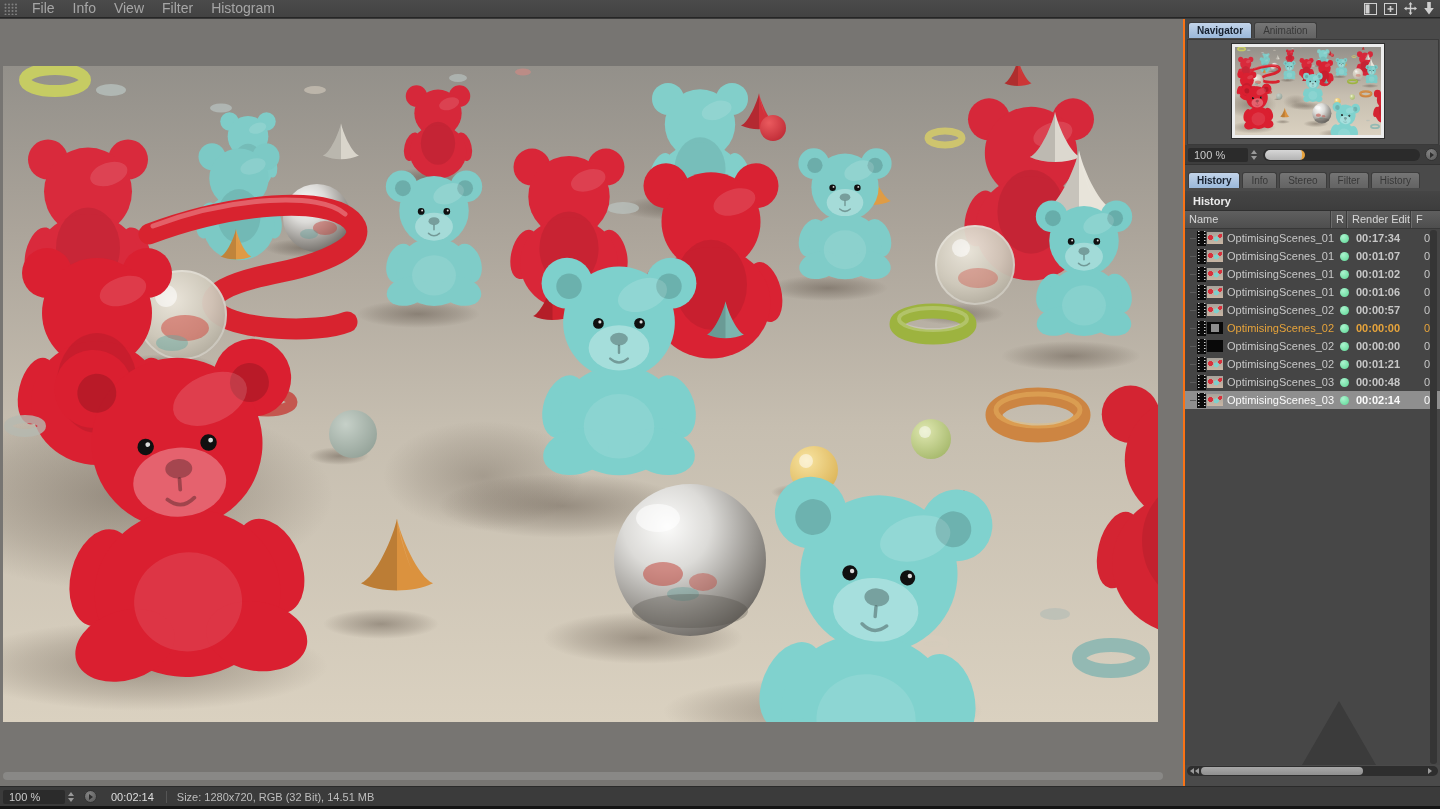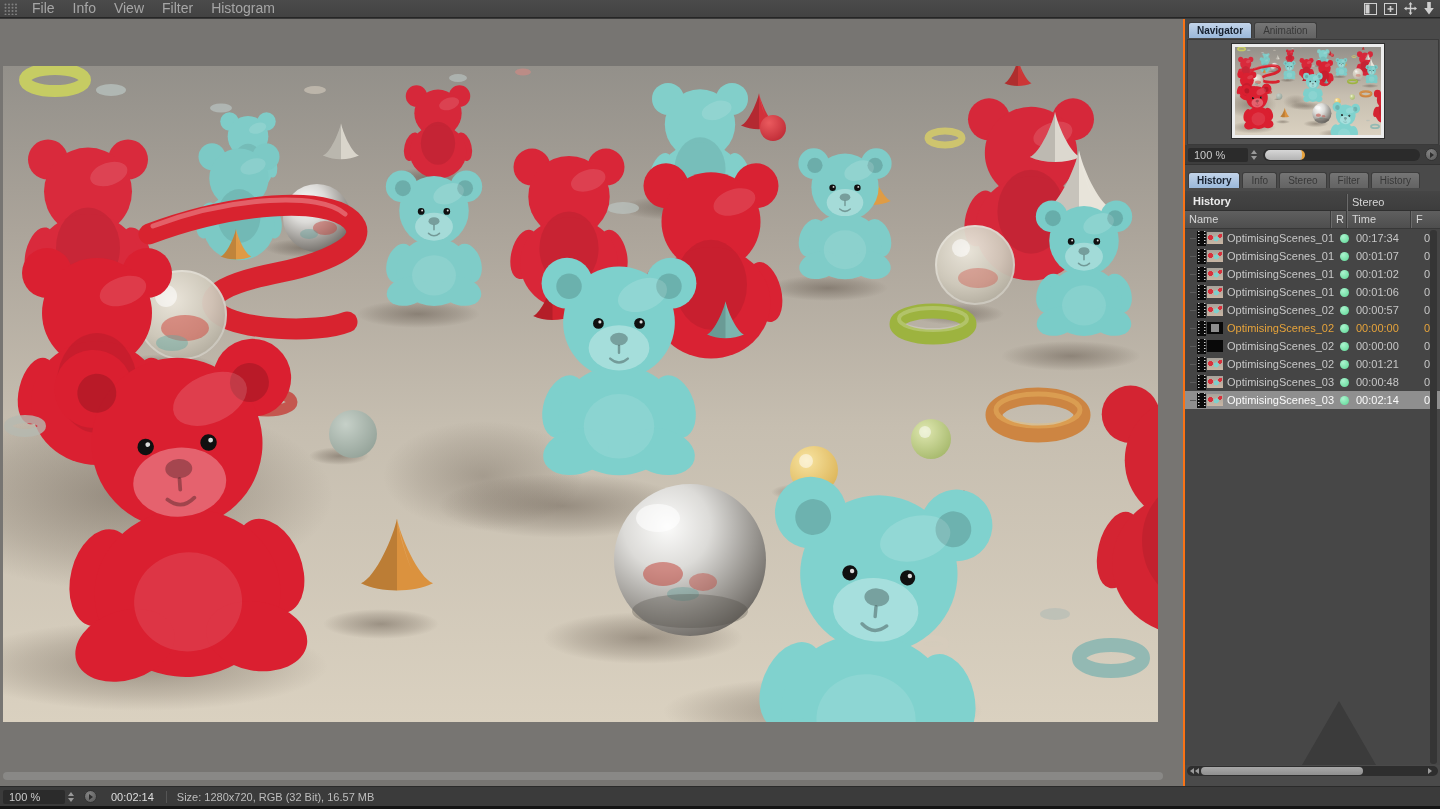--- a/index.html
+++ b/index.html
@@ -93,21 +93,21 @@
       radial-gradient(circle at 58% 58%, #7fd0cc 0 2.5px, rgba(0,0,0,0) 2.6px),
       radial-gradient(circle at 82% 32%, #d8303c 0 2px, rgba(0,0,0,0) 2.1px),
       linear-gradient(#a8a39b,#c9b6a4); }
   .thumb.s-black { background:#090909; }
   .thumb.s-blackbox { background:#090909; }
   .thumb.s-blackbox::after { content:""; position:absolute; left:4px; top:2px; width:8px; height:8px; background:#8d8d8d; }
   .rname { width:113px; padding-left:4px; white-space:nowrap; overflow:hidden; }
   .rdot-cell { width:16px; display:flex; justify-content:center; }
   .rdot { width:9px; height:9px; border-radius:50%;
     background:radial-gradient(circle at 35% 30%, #abf4cf, #5cd794); }
-  .rtime { width:64px; padding-left:4px; }
+  .rtime { width:64px; padding-left:4px;font-weight:bold; }
   .rf { flex:1; text-align:right; padding-right:12px; }
   .hrow.s-active, .hrow.s-active .rtime, .hrow.s-active .rf, .hrow.s-active .rname { color:#e7a43b; }
   .hrow.s-selected { background:#8f8f8f; color:#fafafa; }
 
   .list-empty { position:absolute; left:0; top:390px; width:257px; height:356px; background:#474747; }
   .watermark-triangle { position:absolute; left:117px; top:292px; width:0; height:0;
     border-left:37px solid transparent; border-right:37px solid transparent; border-bottom:64px solid #3b3b3b; }
   .vstrip { position:absolute; right:3px; top:211px; width:7px; height:534px; background:#353535; border-radius:3px; }
   .panel-hscroll { position:absolute; left:2px; top:747px; width:251px; height:10px;
     background:#2e2e2e; border-radius:5px; display:flex; align-items:center; }
@@ -402,21 +402,21 @@
       <span class="tab s-inactive">Stereo</span>
       <span class="tab s-inactive">Filter</span>
       <span class="tab s-inactive">History</span>
     </div>
 
     <div class="section-header">History</div>
 
     <div class="thead">
       <span class="th-name">Name</span>
       <span class="th-r">R</span>
-      <span class="th-time">Stereo Time</span>
+      <span class="th-time">Render Edit</span>
       <span class="th-f">F</span>
     </div>
 
     <div class="rows">
       <div class="hrow s-normal">
         <span class="tree"></span>
         <span class="film"></span>
         <span class="thumb s-scene"></span>
         <span class="rname">OptimisingScenes_01 *</span>
         <span class="rdot-cell">
@@ -546,17 +546,17 @@
     <div class="zoom-field">100 %</div>
     <div class="stepper">
         <i class="up"></i>
         <i class="dn"></i>
       </div>
     <div class="round-btn">
         <i></i>
       </div>
     <span class="status-time">00:02:14</span>
     <span class="status-divider"></span>
-    <span class="status-info">Size: 1280x720, RGB (32 Bit), 16.57 MB</span>
+    <span class="status-info">Size: 1280x720, RGB (32 Bit), 14.51 MB</span>
   </div>
   <div class="bottom-strip"></div>
 
 </div>
 
 </body></html>

